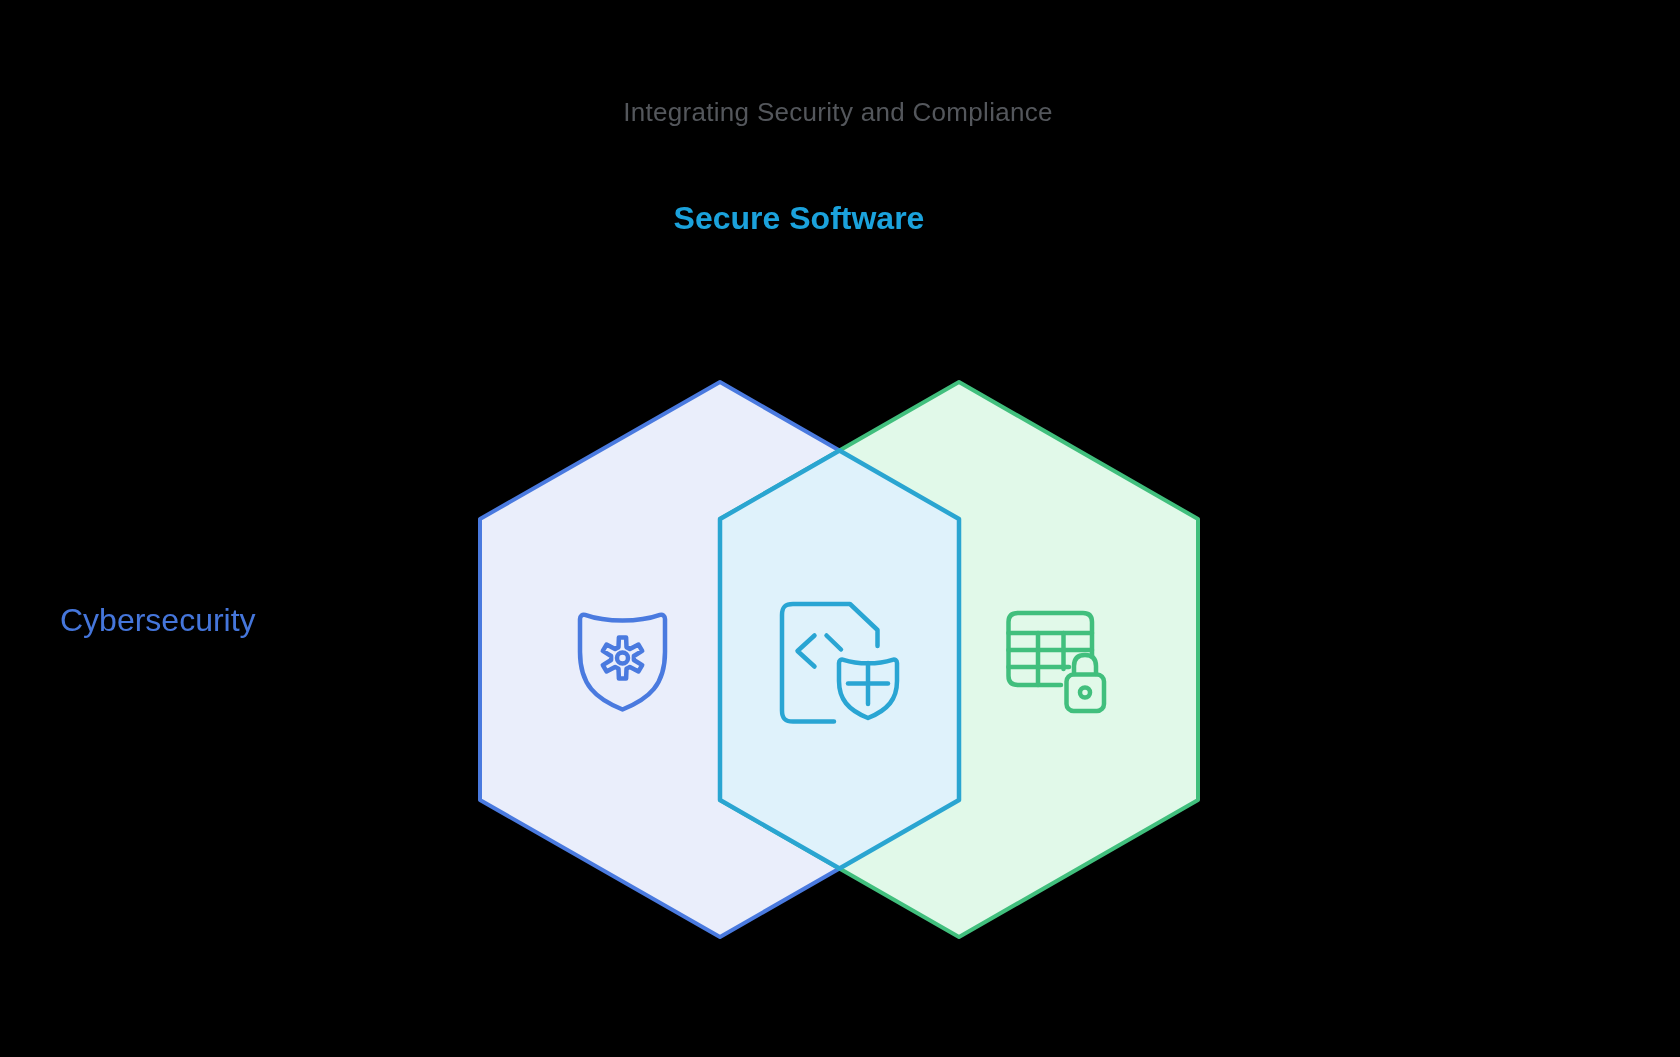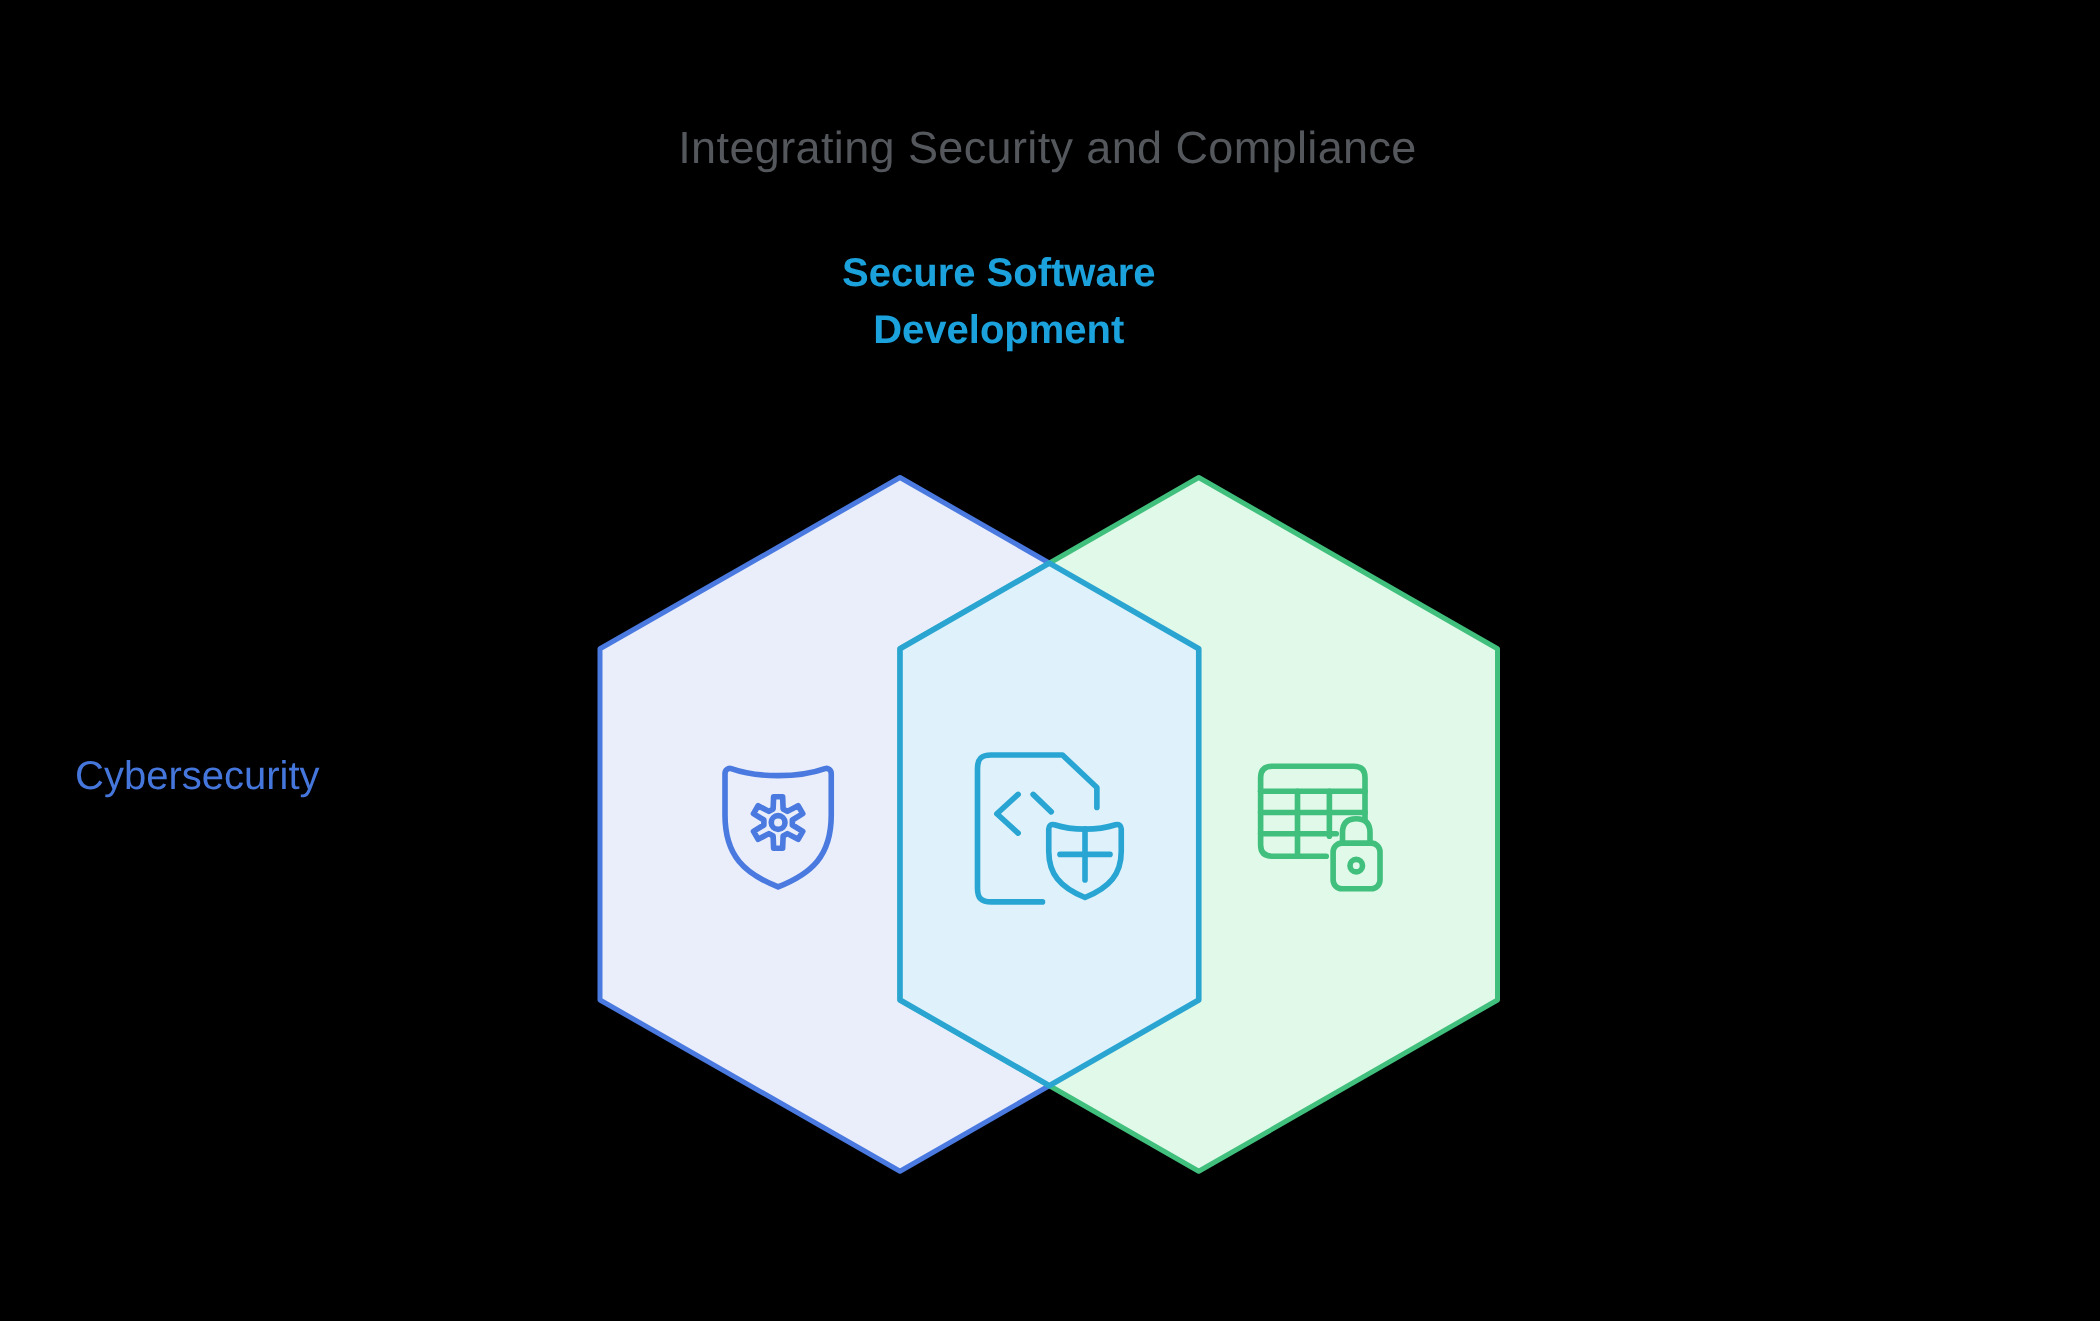--- a/index.html
+++ b/index.html
@@ -4,25 +4,25 @@
 <style>
   html,body{margin:0;padding:0;}
   body{background:#000;width:1680px;height:1057px;overflow:hidden;}
   .stage{
     position:relative;width:1680px;height:1057px;background:#000;
     font-family:"Liberation Sans",sans-serif;
   }
   .stage svg{position:absolute;left:0;top:0;}
   .title{
     position:absolute;top:97px;left:838px;transform:translateX(-50%);
-    font-size:36px;font-weight:400;color:#54575C;white-space:nowrap;letter-spacing:.3px;
+    font-size:26px;font-weight:400;color:#54575C;white-space:nowrap;letter-spacing:.3px;
   }
   .center-label{
     position:absolute;top:196px;left:799px;transform:translateX(-50%);
-    font-size:32px;font-weight:700;color:#1BA2DC;text-align:center;line-height:45px;white-space:nowrap;
+    font-size:32px;font-weight:700;color:#1BA2DC;line-height:45px;white-space:nowrap;
   }
   .side-label{
     position:absolute;top:602px;font-size:32px;font-weight:400;white-space:nowrap;
   }
   .left-label{left:60px;color:#4576DB;}
   .right-label{left:1253px;color:#3EC484;}
 </style>
 </head>
 <body>
 
@@ -66,19 +66,18 @@
       <path d="M1074 674 L1074 666 Q1074 655 1085 655 Q1096 655 1096 666 L1096 674"></path>
       <rect x="1066.5" y="674.5" width="37.5" height="36.5" rx="7"></rect>
       <circle cx="1085" cy="692.5" r="5"></circle>
     </g>
   </svg>
 
   <div class="title">Integrating Security and Compliance</div>
 
   <div class="center-label">
     <div>Secure Software</div>
-    <div>Development</div>
   </div>
 
   <div class="side-label left-label">Cybersecurity</div>
 
 
 </div>
 
 </body></html>

